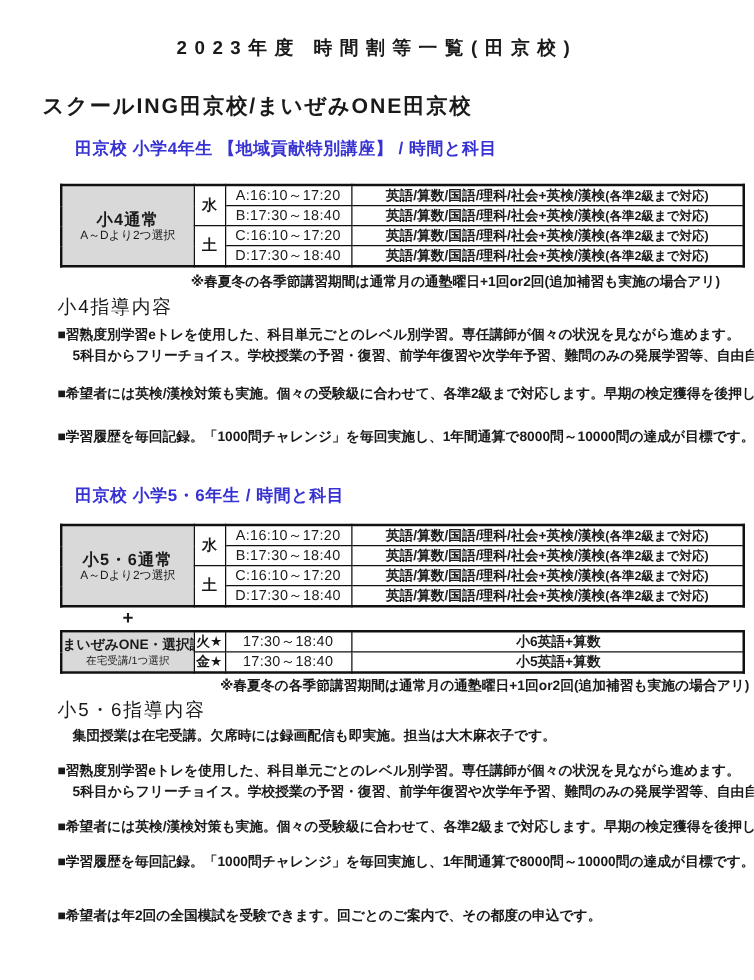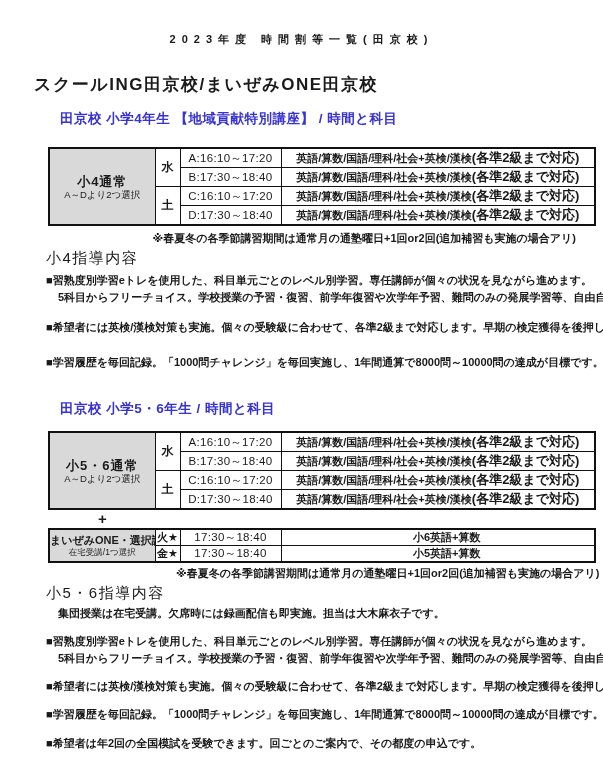--- a/index.html
+++ b/index.html
@@ -10,21 +10,21 @@
   *{ box-sizing: border-box; }
   html,body{ margin:0; padding:0; }
   body{
     width:603px; height:784px; overflow:hidden;
     background:#ffffff; color:var(--ink);
     font-family:"Liberation Sans","DejaVu Sans",sans-serif;
   }
   
   .doc-title{
     margin:29px 0 0 0; text-align:center;
-    font-size:11px; font-weight:bold; letter-spacing:6px;
+    font-size:15px; font-weight:bold; letter-spacing:6px;
     line-height:20px; white-space:nowrap;
   }
   .subtitle{
     margin:25px 0 0 34px;
     font-size:17px; font-weight:bold; letter-spacing:1.5px;
     line-height:22px; white-space:nowrap;
   }
   .sec-head{
     margin:14px 0 0 60px;
     font-size:13.5px; font-weight:bold; letter-spacing:0.5px;
@@ -48,21 +48,21 @@
     border:1px solid #111; padding:0; text-align:center;
     overflow:hidden; white-space:nowrap;
   }
   table.sched tr{ height:14px; }
   td.group{ background:var(--cell-gray); }
   .g-title{ font-size:13px; font-weight:bold; letter-spacing:1px; line-height:15px; }
   .g-sub{ font-size:9.5px; font-weight:normal; line-height:11px; }
   td.day{ font-size:12px; font-weight:bold; }
   td.time{ font-size:11.5px; font-weight:normal; letter-spacing:0.3px; }
   td.subj{ font-size:11px; font-weight:bold; }
-  td.subj .sm{ font-size:13px; }
+  td.subj .sm{ font-size:10px; }
   
   table.sched.t3{ margin-top:2px; }
   table.sched.t3 tr{ height:14px; }
   .t3 .g-title{ font-size:11px; line-height:13px; letter-spacing:0; }
   .t3 .g-sub{ font-size:8.5px; line-height:10px; }
   .t3 td.day{ font-size:11px; }
   .t3 td.subj{ text-align:center; padding-left:18px; }
   
   .note-right{
     width:548px; margin:5px 0 0 48px; padding-right:20px;
@@ -74,21 +74,21 @@
     font-size:11px; font-weight:bold; line-height:15px; white-space:nowrap;
   }
   .para{ margin:0 0 0 46px; font-size:11px; font-weight:bold; }
   .para .line{ line-height:17px; white-space:nowrap; }
   .para .line.cont{ padding-left:12px; }
   .para.first{ margin-top:5px; }
   .para.gap13{ margin-top:13px; }
   .para.gap18{ margin-top:18px; }
   .para.first2{ margin-top:3px; }
   .para.gap11{ margin-top:11px; }
-  .para.gap12{ margin-top:12px; }
+  .para.gap12{ margin-top:26px; }
   .plus-sign{
     margin:2px 0 0 98px; font-size:15px; font-weight:bold; line-height:14px;
   }
 </style>
 </head>
 <body>
 
 <div class="doc-title">2023年度 時間割等一覧(田京校)</div>
 <div class="subtitle">スクールING田京校/まいぜみONE田京校</div>
 

